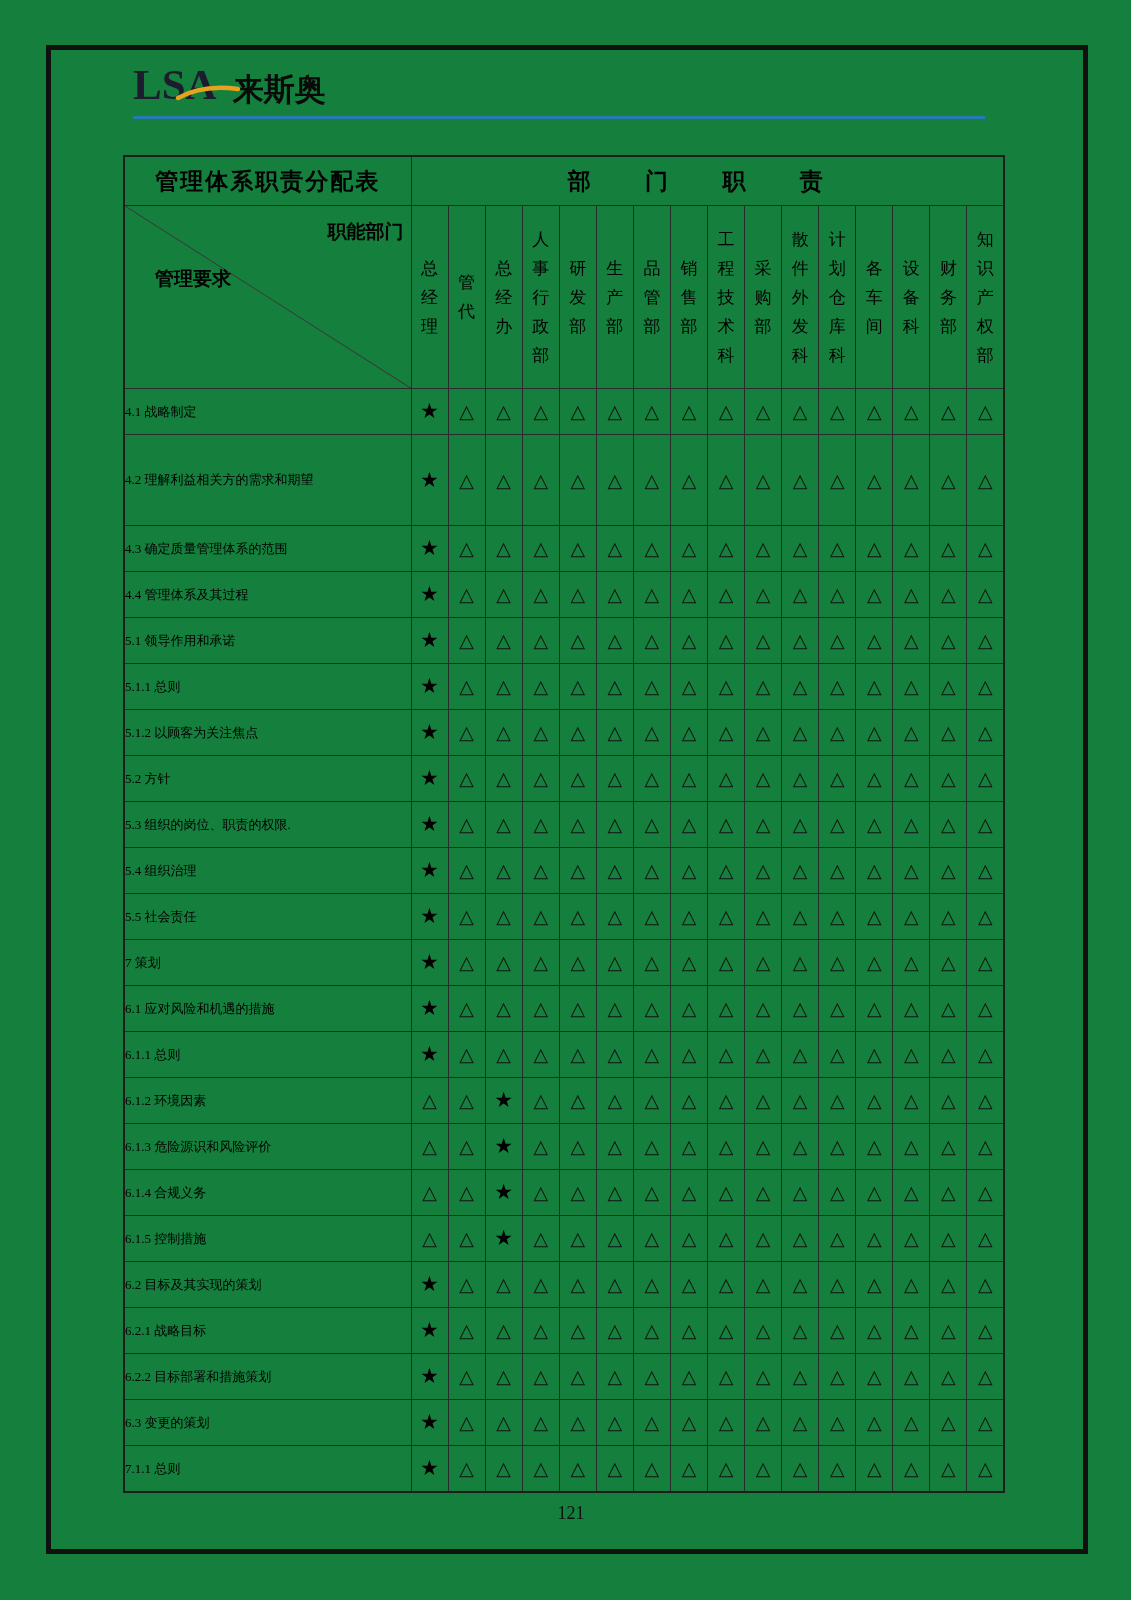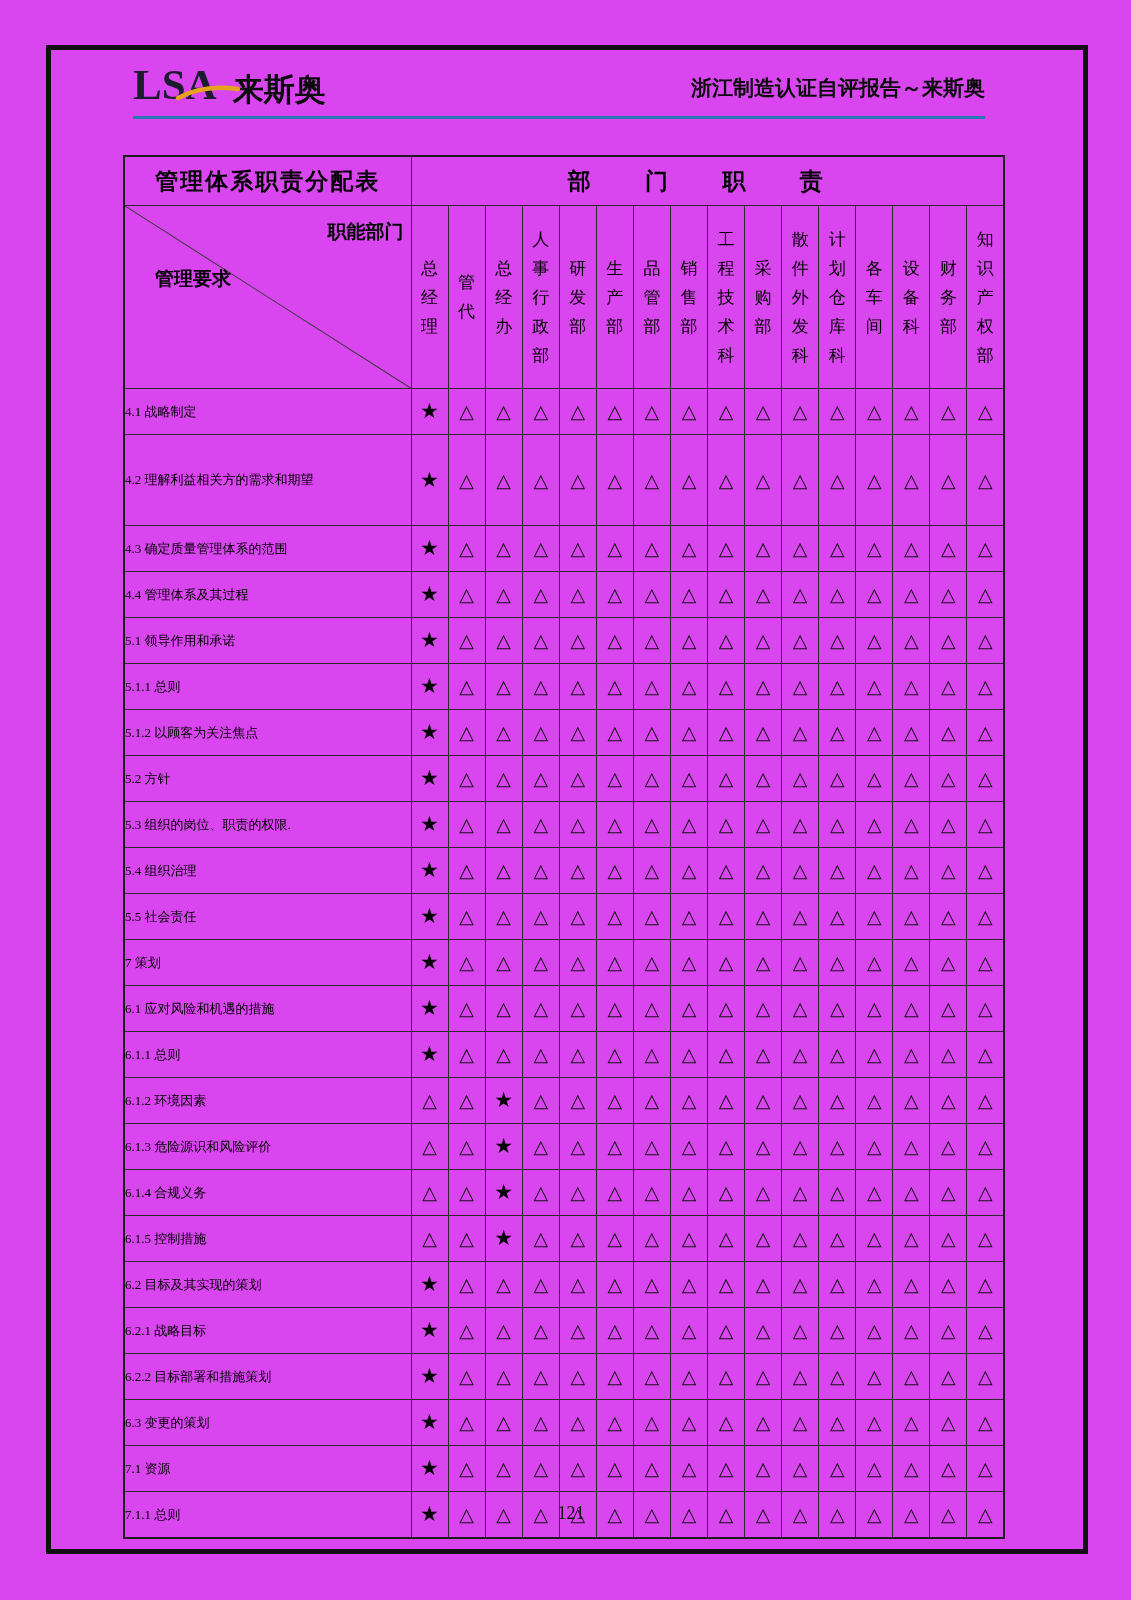--- a/index.html
+++ b/index.html
@@ -1,20 +1,20 @@
 <!DOCTYPE html>
 <html><head>
 <meta charset="utf-8">
 <style>
   html, body { margin: 0; padding: 0; background: #ffffff; }
   .page {
     position: relative;
     width: 1131px;
     height: 1600px;
-    background: #d946ef;
+    background: #15803d;
     font-family: "Liberation Serif", serif;
     color: #000;
     overflow: hidden;
   }
   .frame {
     position: absolute;
     left: 46px; top: 45px;
     width: 1042px; height: 1509px;
     border: 5px solid #101010;
     box-sizing: border-box;
@@ -144,21 +144,20 @@
   <div class="frame"></div>
 
   <header class="doc-header">
     <div class="logo">
       <span class="logo-lsa">LSA</span>
       <svg class="logo-swoosh" viewBox="0 0 68 20">
         <path id="swoosh-path" d="M3 15 Q28 1 63 6" fill="none" stroke="#e6a31e" stroke-width="4.5" stroke-linecap="round"></path>
       </svg>
       <span class="logo-cn">来斯奥</span>
     </div>
-    <div class="report-title">浙江制造认证自评报告～来斯奥</div>
   </header>
 
   <div class="blue-rule" style="background: rgb(40, 120, 180);"></div>
 
   <table class="matrix">
     <colgroup id="matrix-cols">
       <col style="width:287px">
     <col>
         <col>
         <col>
@@ -620,39 +619,20 @@
           <td class="cell sym">△</td>
           <td class="cell sym">△</td>
           <td class="cell sym">△</td>
           <td class="cell sym">△</td>
           <td class="cell sym">△</td>
           <td class="cell sym">△</td>
           <td class="cell sym">△</td>
           <td class="cell sym">△</td>
         </tr>
         <tr>
-          <td class="cell row-label">7.1 资源</td>
-          <td class="cell sym lead">★</td>
-          <td class="cell sym">△</td>
-          <td class="cell sym">△</td>
-          <td class="cell sym">△</td>
-          <td class="cell sym">△</td>
-          <td class="cell sym">△</td>
-          <td class="cell sym">△</td>
-          <td class="cell sym">△</td>
-          <td class="cell sym">△</td>
-          <td class="cell sym">△</td>
-          <td class="cell sym">△</td>
-          <td class="cell sym">△</td>
-          <td class="cell sym">△</td>
-          <td class="cell sym">△</td>
-          <td class="cell sym">△</td>
-          <td class="cell sym">△</td>
-        </tr>
-        <tr>
           <td class="cell row-label">7.1.1 总则</td>
           <td class="cell sym lead">★</td>
           <td class="cell sym">△</td>
           <td class="cell sym">△</td>
           <td class="cell sym">△</td>
           <td class="cell sym">△</td>
           <td class="cell sym">△</td>
           <td class="cell sym">△</td>
           <td class="cell sym">△</td>
           <td class="cell sym">△</td>

